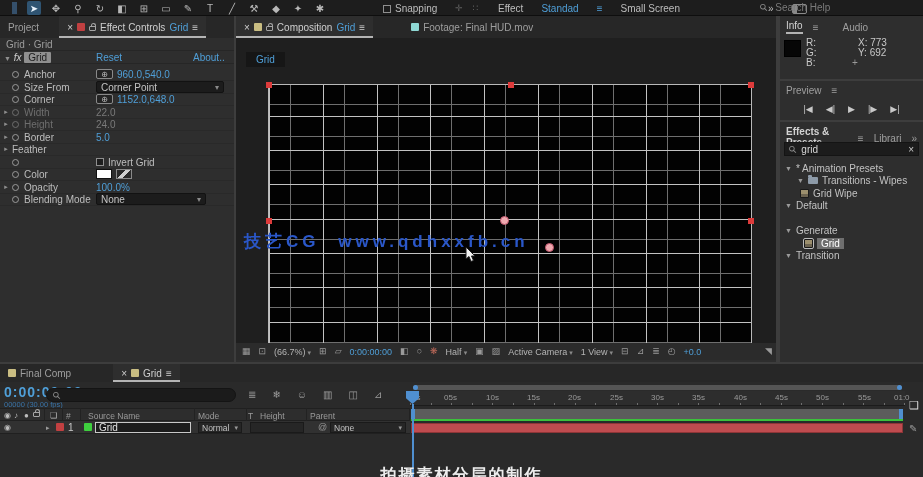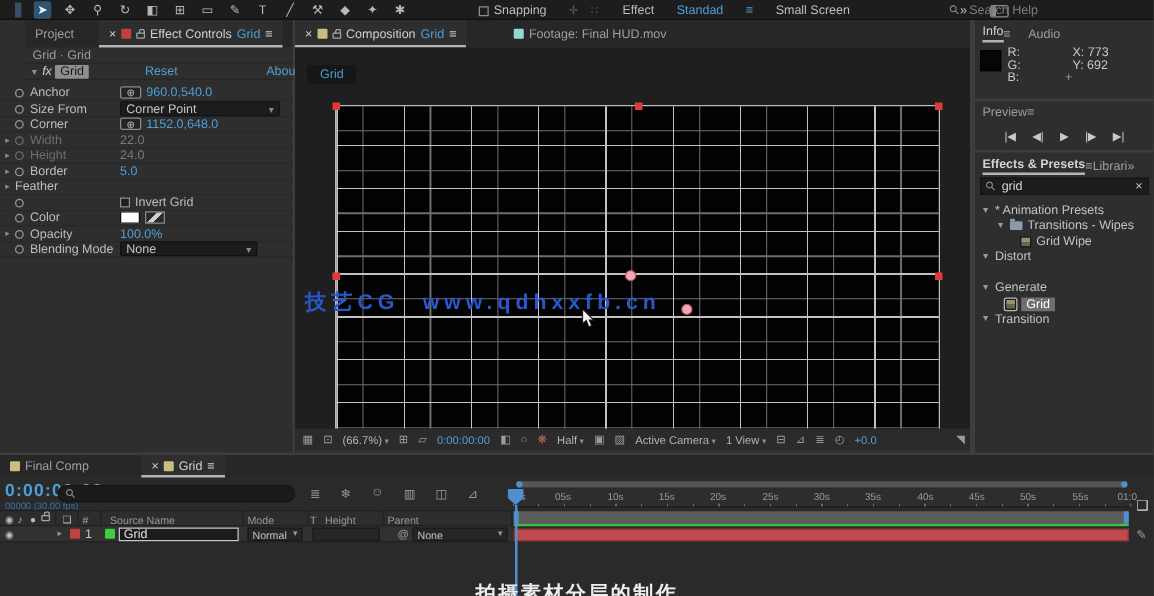--- a/index.html
+++ b/index.html
@@ -71,21 +71,21 @@
   .handle { position:absolute; width:6px; height:6px; background:#dd3b3b; }
   .ptdot { position:absolute; width:9px; height:9px; border-radius:50%; background:#efa9b0; border:1px solid #c2566d; }
   .wmark { position:absolute; left:8px; top:192px; font-size:17px; font-weight:bold; color:#2a57c9;
            letter-spacing:4px; word-spacing:10px; white-space:nowrap; }
   .ctoolbar { position:absolute; left:0; top:327px; width:540px; height:17px; background:#2b2b2b;
               display:flex; align-items:center; gap:8px; padding-left:6px; font-size:9px; color:#b5b5b5; }
   .ctoolbar .chev { color:#8a8a8a; font-size:7px; margin-left:2px; }
   .grip { position:absolute; right:4px; top:3px; color:#9a9a9a; }
 
   
-  .rheadline { display:flex; align-items:center; padding:4px 6px 2px 6px; color:#9f9f9f; }
+  .rheadline { display:flex; gap:10px; align-items:center; padding:4px 6px 2px 6px; color:#9f9f9f; }
   .rtab-active { color:#d2d2d2; border-bottom:2px solid #b4b4b4; padding-bottom:1px; }
   .transport { display:flex; gap:13px; justify-content:center; margin-top:6px; color:#c8c8c8; font-size:9px; }
   .searchbox { position:absolute; left:4px; top:20px; width:135px; height:14px; background:#1c1c1c; border:1px solid #141414;
                display:flex; align-items:center; gap:5px; padding:0 4px; color:#d8d8d8; }
   .trow { position:absolute; left:0; width:143px; height:12.5px; display:flex; align-items:center; gap:4px; color:#c2c2c2; }
   .fxico { display:inline-block; width:9px; height:9px; border:1px solid #1a1a1a; border-radius:1px;
            background:linear-gradient(180deg,#9c8f6d 50%,#6d6450 50%); }
   .foldico { display:inline-block; width:10px; height:7px; background:#8d9aa8; border-radius:1px; position:relative; }
   .foldico::before { content:""; position:absolute; left:0; top:-2px; width:4px; height:2px; background:#8d9aa8; border-radius:1px 1px 0 0; }
   .selchip { background:#6f6f6f; color:#fff; padding:0 4px; }
@@ -163,21 +163,21 @@
       <span>Small Screen</span>
       <span style="margin-left:70px">»</span>
       <span class="wsicon"></span>
     </div>
     <div class="searchhelp">
       <span class="mag">⚲</span>
       <span class="dim">Search Help</span>
     </div>
   </div>
 
-  <div class="panel" style="left:0; top:16px; width:234px; height:346px;padding-left:20px;">
+  <div class="panel" style="left:0; top:16px; width:234px; height:346px;">
     <div class="tabbar">
       <div class="tab">
         <span>Project</span>
       </div>
       <div class="tab active" style="margin-left:12px">
         <span>×</span>
         <span class="labswatch" style="background:#c14041"></span>
         <span class="lockico"></span>
         <span>Effect Controls</span>
         <span class="blue">Grid</span>
@@ -383,27 +383,27 @@
     </div>
     <div class="trow" style="top:40px; padding-left:5px">
       <span class="ico" style="font-size:7px">▼</span>
       <span>* Animation Presets</span>
     </div>
     <div class="trow" style="top:52.5px; padding-left:17px">
       <span class="ico" style="font-size:7px">▼</span>
       <span class="foldico"></span>
       <span>Transitions - Wipes</span>
     </div>
-    <div class="trow" style="top:65px; padding-left:36px">
+    <div class="trow" style="top:65px; padding-left:20px">
       <span class="fxico"></span>
       <span>Grid Wipe</span>
     </div>
     <div class="trow" style="top:77.5px; padding-left:5px">
       <span class="ico" style="font-size:7px">▼</span>
-      <span>Distort</span>
+      <span>Default</span>
     </div>
     <div class="trow" style="top:102.5px; padding-left:5px">
       <span class="ico" style="font-size:7px">▼</span>
       <span>Generate</span>
     </div>
     <div class="trow" style="top:115px; padding-left:24px">
       <span class="fxico" style="outline:1px solid #bbb"></span>
       <span class="selchip">Grid</span>
     </div>
     <div class="trow" style="top:127.5px; padding-left:5px">

